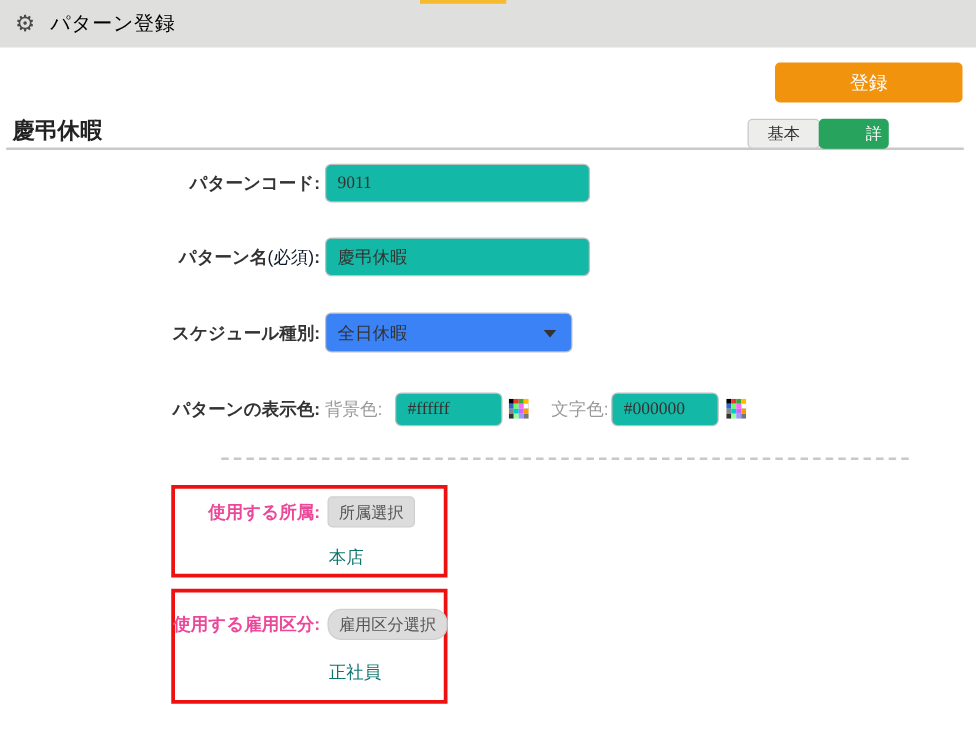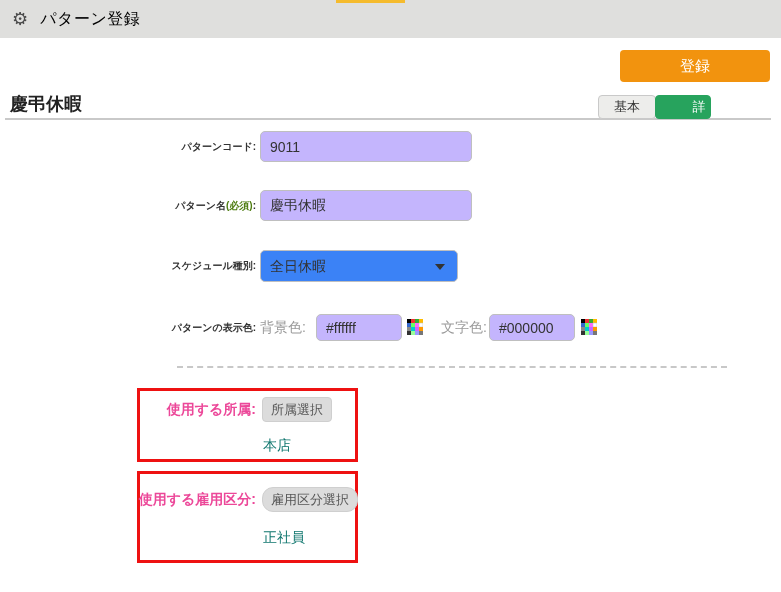--- a/index.html
+++ b/index.html
@@ -48,28 +48,28 @@
     width: 58px; background: #ededeb; border: 1px solid #c9c9c9; color: #333;
   }
   .tab-detail {
     width: 56px; background: #27a35d; border: 1px solid #27a35d; color: #fff;
     margin-left: -1px;
     padding-left: 32px;
   }
   
   .flabel {
     position: absolute; left: 0; width: 256px; text-align: right;
-    font-size: 10px; font-weight: bold; color: #333;
-  }
-  .flabel .req { color: #4d7c0f; font-weight: bold; }
+    font-size: 14px; font-weight: bold; color: #333;
+  }
+  .flabel .req { color: #0f172a; font-weight: normal; }
   .tbox {
     position: absolute; height: 31px;
     border: 1px solid #bfbfbf; border-radius: 5px;
     font-size: 14px; color: #333; padding: 0 9px;
-    font-family: Liberation Sans, sans-serif; background: #c4b5fd;
+    font-family: Liberation Serif, serif; background: #14b8a6;
   }
   .row1-label { top: 131px; line-height: 31px; }
   .row1-input { left: 260px; top: 131px; width: 212px; }
   .row2-label { top: 190px; line-height: 31px; }
   .row2-input { left: 260px; top: 190px; width: 212px; }
   .row3-label { top: 250px; line-height: 32px; }
   .selectbox {
     position: absolute; left: 260px; top: 250px; width: 198px; height: 32px;
     border: 1px solid #bfbfbf; border-radius: 5px; background: #3b82f6;
     font-size: 14px; color: #333; line-height: 30px; padding-left: 9px;

